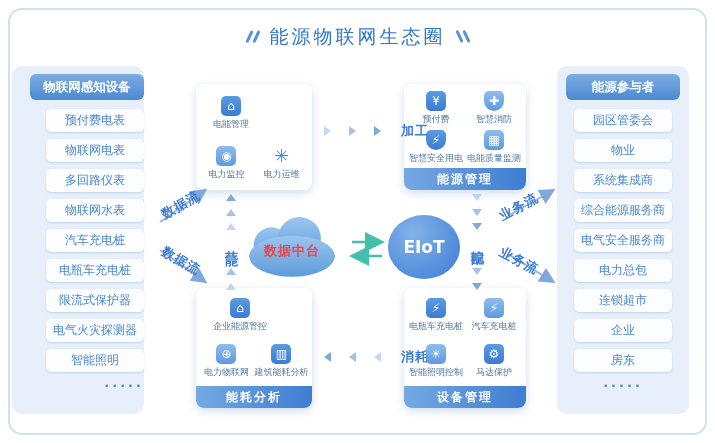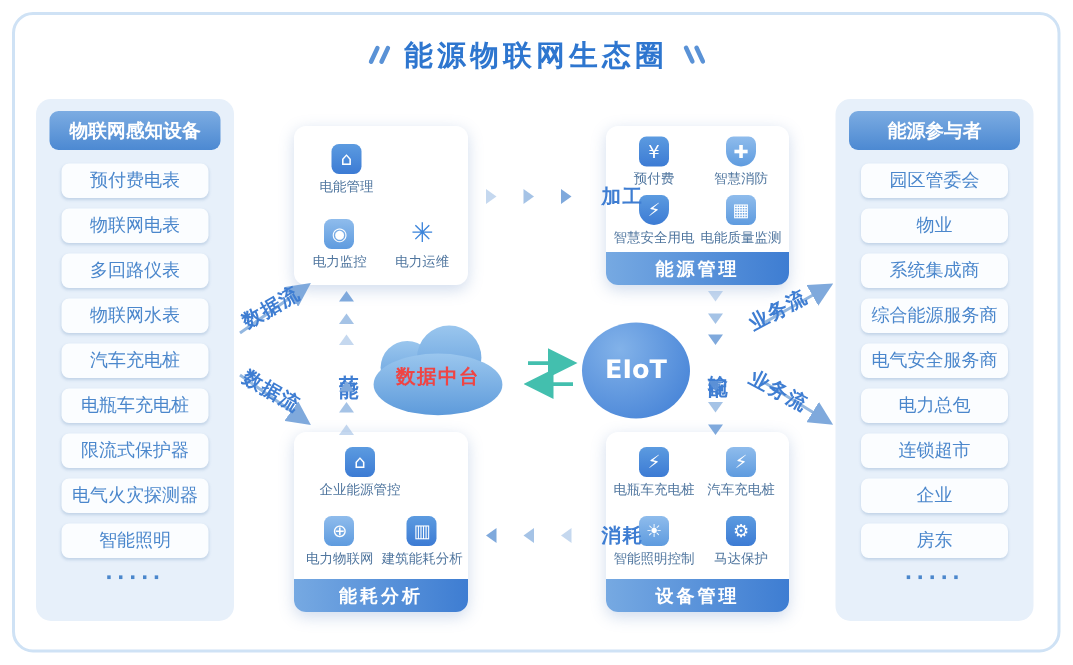--- a/index.html
+++ b/index.html
@@ -5,32 +5,32 @@
   html,body{margin:0;padding:0;}
   body{
     width:715px;height:443px;position:relative;overflow:hidden;
     background:#ffffff;
     font-family:"DejaVu Sans","Liberation Sans",sans-serif;
   }
   .frame{position:absolute;inset:8px;border:2px solid #CFE2F5;border-radius:14px;background:#fff;}
 
   
   .title{position:absolute;top:24px;left:0;right:0;text-align:center;
-    font-size:19px;font-weight:bold;color:#2E76CF;letter-spacing:3px;}
+    font-size:19px;font-weight:normal;color:#2E76CF;letter-spacing:3px;}
   .tick{position:absolute;top:30px;width:14px;height:14px;}
   .tick i{position:absolute;top:0;width:2.5px;height:13px;background:#5A92D6;border-radius:2px;}
   .tick.l{left:246px;} .tick.l i{transform:rotate(25deg);}
   .tick.r{left:456px;} .tick.r i{transform:rotate(-25deg);}
   .tick i:first-child{left:2px;} .tick i:last-child{left:9px;}
 
   
   .panel{position:absolute;top:66px;width:132px;height:348px;background:#E7F0FA;
     border-radius:10px;display:flex;flex-direction:column;align-items:center;
     padding:8px 0;box-sizing:border-box;}
-  .panel.left{left:24px;} .panel.right{left:557px;}
+  .panel.left{left:12px;align-items:flex-end;} .panel.right{left:557px;}
   .panel-header{width:114px;height:26px;border-radius:6px;flex:none;
     background:linear-gradient(180deg,#7CACE2,#4C89D2);
     color:#fff;font-size:12.5px;font-weight:bold;
     display:flex;align-items:center;justify-content:center;margin-bottom:5px;}
   .panel-item{width:98px;height:23px;border-radius:5px;background:#FBFDFF;flex:none;
     box-shadow:0 1px 2px rgba(110,145,190,.3);
     color:#4B87CC;font-size:12px;
     display:flex;align-items:center;justify-content:center;margin:3.5px 0;}
   .panel-dots{color:#4B87CC;font-size:13px;font-weight:bold;letter-spacing:3px;margin-top:3px;}
 

